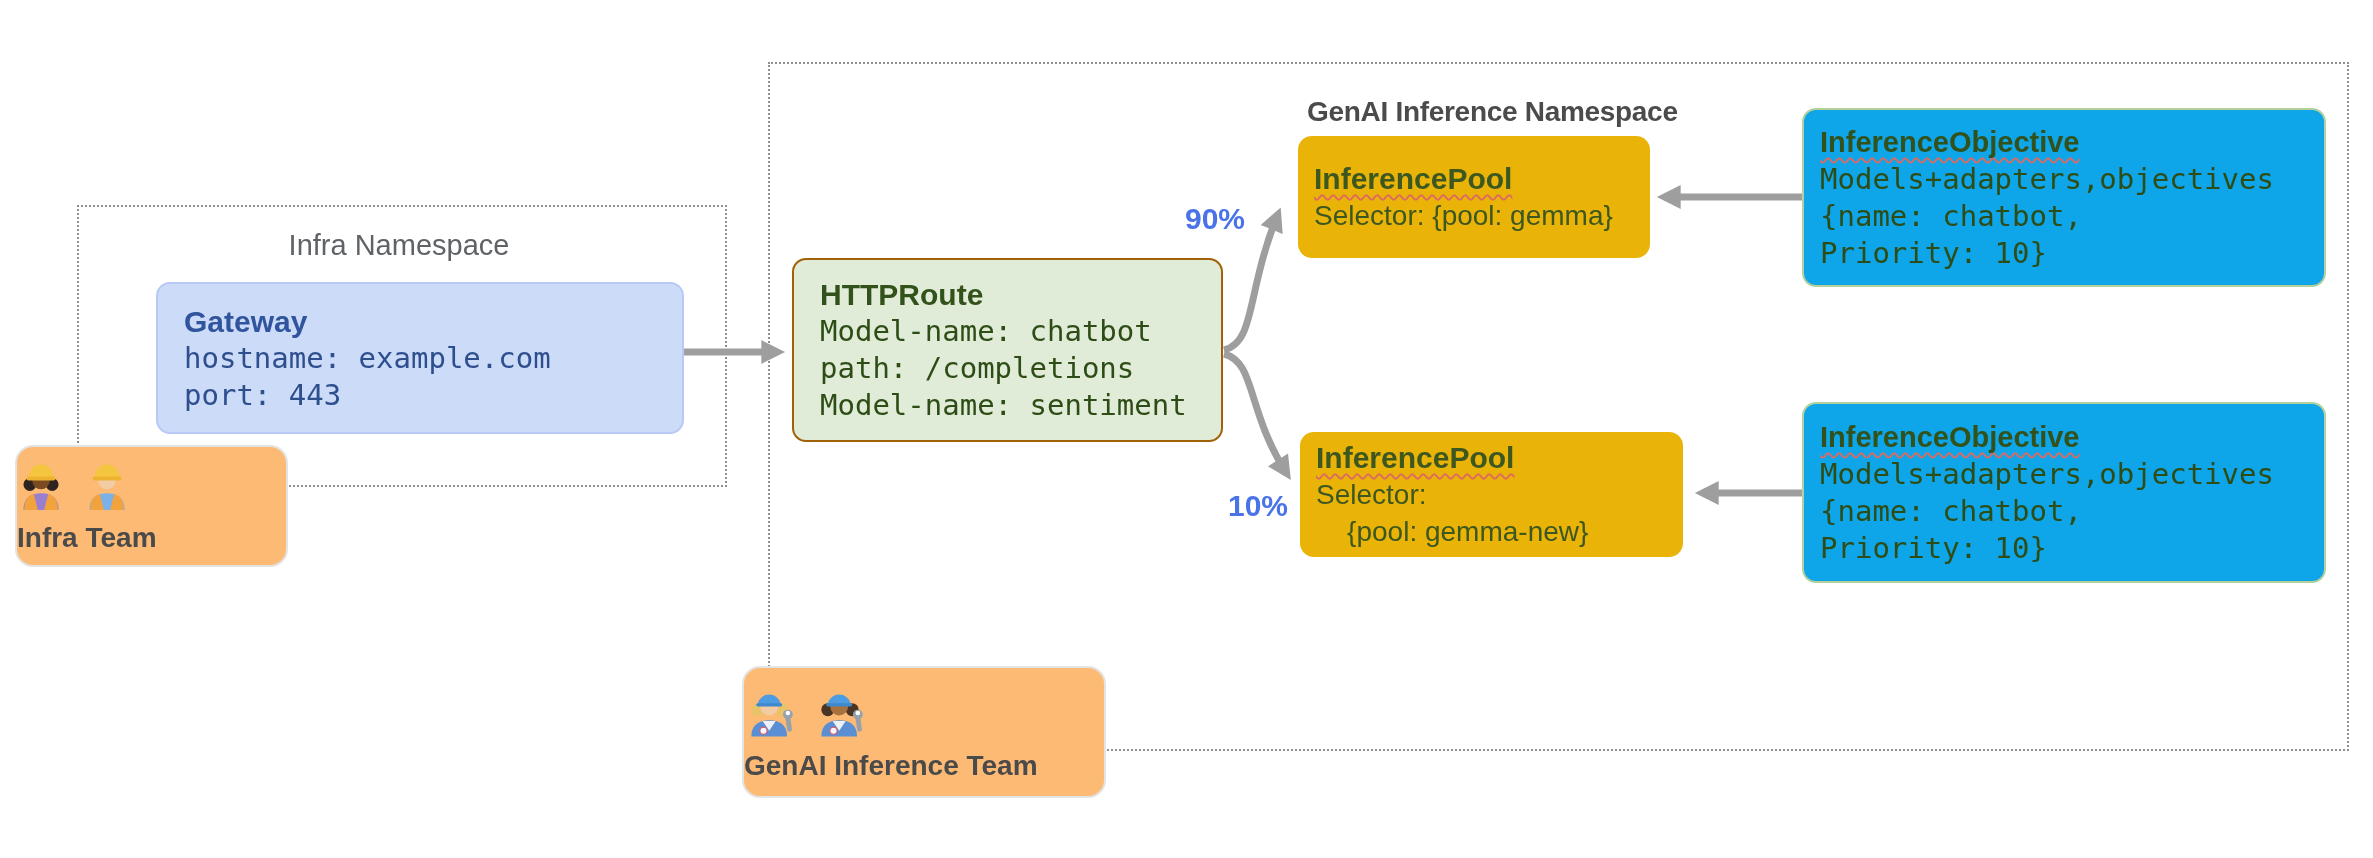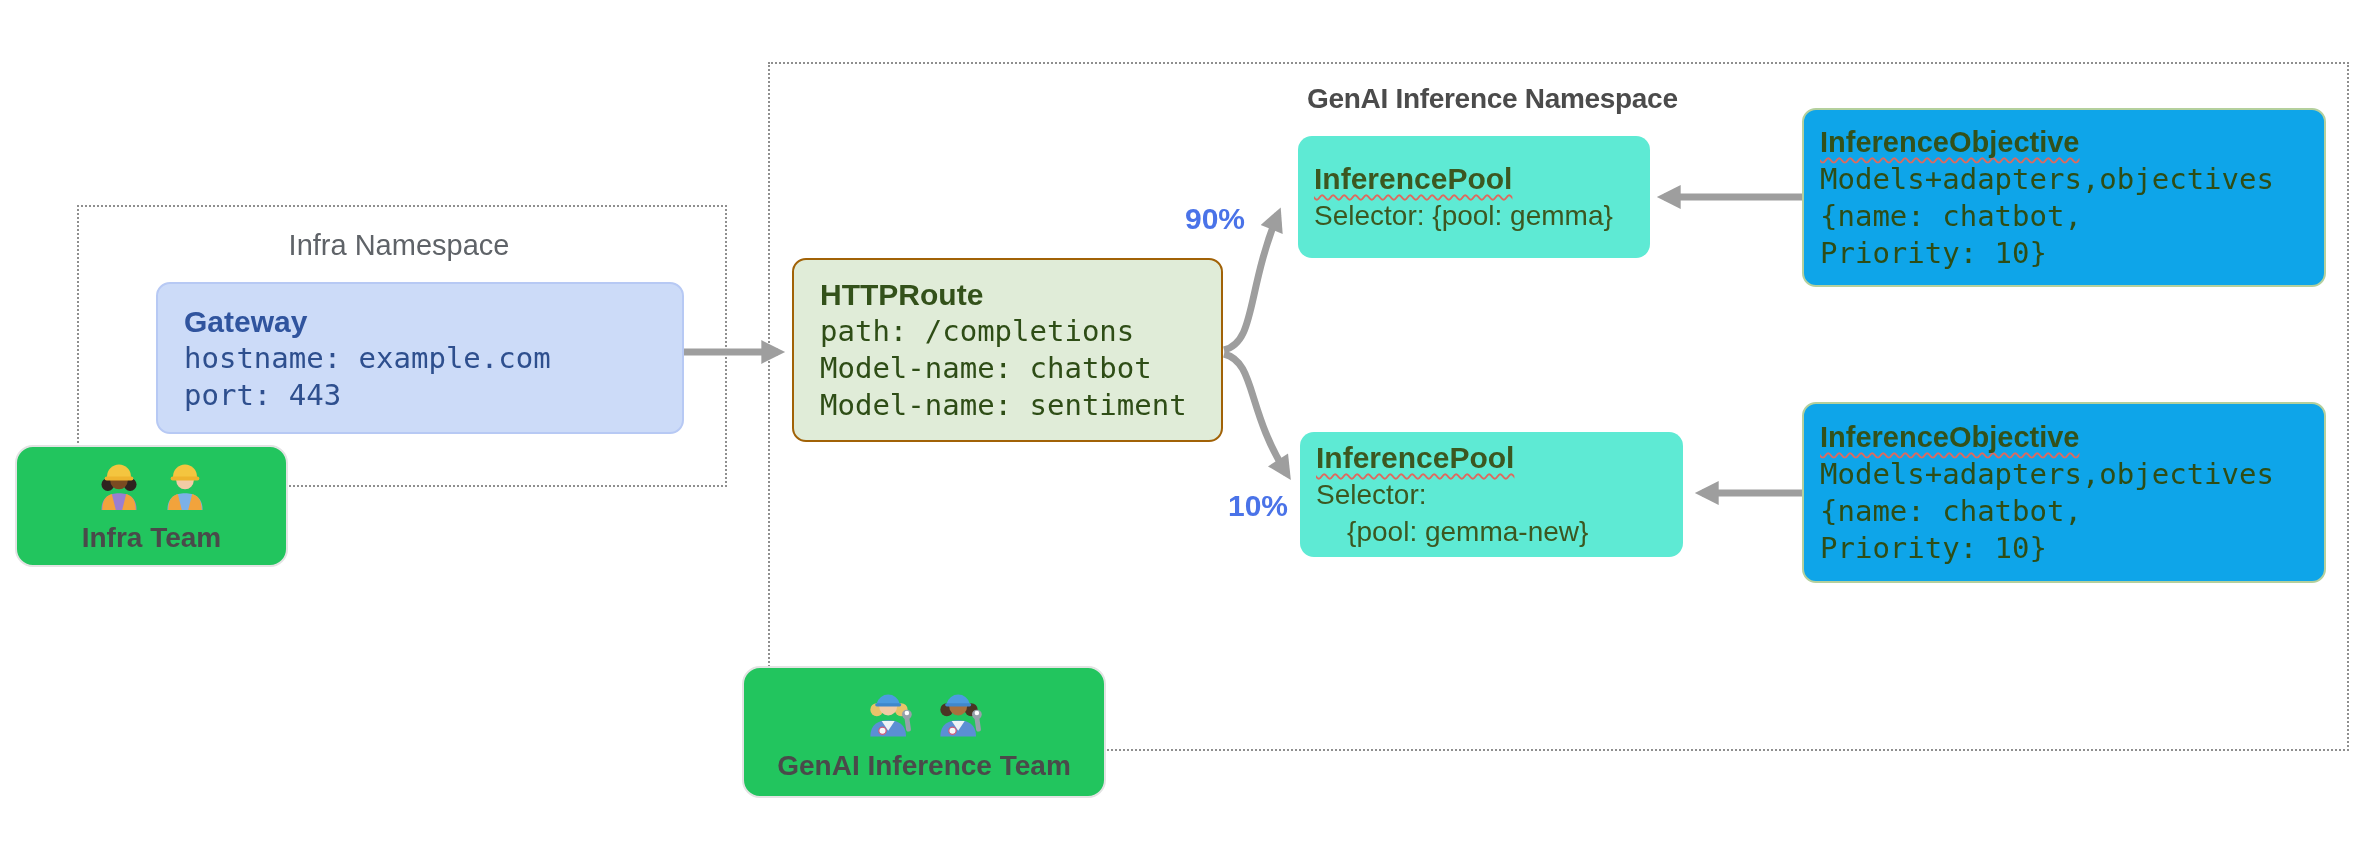--- a/index.html
+++ b/index.html
@@ -7,50 +7,50 @@
     position:relative;width:2373px;height:858px;background:#ffffff;overflow:hidden;
     font-family:"Liberation Sans",sans-serif;
   }
   
   .namespace{
     position:absolute;border:2px dotted #8f8f8f;background:transparent;z-index:0;
   }
   .ns-label{
     position:absolute;color:#5f6368;font-size:29px;z-index:1;white-space:nowrap;
   }
-  .ns-label.bold{font-weight:700;color:#4b4b4b;font-size:28px;letter-spacing:-0.3px;}
+  .ns-label.bold{font-weight:700;color:#4b4b4b;font-size:28px;letter-spacing:-0.3px;margin-top:13px;}
   
   .card{
     position:absolute;border-radius:14px;z-index:2;box-sizing:border-box;
     display:flex;flex-direction:column;justify-content:center;
   }
   .card .title{font-weight:700;font-size:30px;line-height:37px;white-space:pre;}
   .card .mono{font-family:"DejaVu Sans Mono",monospace;font-size:29px;line-height:37px;white-space:pre;}
   .card .sans{font-size:28px;line-height:37px;white-space:pre;}
   .squiggle{
     text-decoration-line:underline;text-decoration-style:wavy;
     text-decoration-color:#dd6a5f;text-decoration-thickness:1.5px;
     text-underline-offset:5px;text-decoration-skip-ink:none;
     align-self:flex-start;
   }
   .gateway{left:156px;top:282px;width:528px;height:152px;background:#ccdbf8;border:2px solid #b7c9f4;padding:6px 26px;color:#2e4f8e;}
   .gateway .title{color:#30549e;}
   .httproute{left:792px;top:258px;width:431px;height:184px;background:#e0ecd8;border:2px solid #a16207;padding:6px 26px;color:#2e4d16;}
   .httproute .title{color:#33511a;}
-  .pool{background:#5eead4;color:#3c5720;padding:3px 16px;}
+  .pool{background:#eab308;color:#3c5720;padding:3px 16px;}
   .pool-top{left:1298px;top:136px;width:352px;height:122px;}
   .pool-bottom{left:1300px;top:432px;width:383px;height:125px;}
   .objective{background:#0ea5e9;border:2px solid #b4d09d;padding:8px 16px;color:#2e4d16;}
   .objective .title{font-size:29px;color:#33511a;}
   .objective-top{left:1802px;top:108px;width:524px;height:179px;}
   .objective-bottom{left:1802px;top:402px;width:524px;height:181px;}
   
   .team{
-    position:absolute;background:#22c55e;border:2px solid #e3e3e3;border-radius:18px;z-index:3;
-    box-sizing:border-box;display:flex;flex-direction:column;align-items:center;justify-content:center;
+    position:absolute;background:#fdba74;border:2px solid #e3e3e3;border-radius:18px;z-index:3;
+    box-sizing:border-box;display:flex;flex-direction:column;align-items:flex-start;justify-content:center;
     gap:8px;
   }
   .team .label{font-weight:700;font-size:28px;color:#4a4a4a;white-space:nowrap;}
   .team .icons{display:flex;gap:18px;align-items:flex-end;}
   .infra-team{left:15px;top:445px;width:273px;height:122px;}
   .genai-team{left:742px;top:666px;width:364px;height:132px;}
   
   .pct{position:absolute;font-weight:700;font-size:30px;color:#4a73e8;z-index:2;white-space:nowrap;}
   .pct-90{left:1185px;top:202px;}
   .pct-10{left:1228px;top:489px;}
@@ -82,22 +82,22 @@
   </svg>
 
   <div class="card gateway">
     <div class="title">Gateway</div>
     <div class="mono">hostname: example.com</div>
     <div class="mono">port: 443</div>
   </div>
 
   <div class="card httproute">
     <div class="title">HTTPRoute</div>
+    <div class="mono">Model-name: chatbot</div>
     <div class="mono">path: /completions</div>
-    <div class="mono">Model-name: chatbot</div>
     <div class="mono">Model-name: sentiment</div>
   </div>
 
   <div class="pct pct-90">90%</div>
   <div class="pct pct-10">10%</div>
 
   <div class="card pool pool-top">
     <div class="title squiggle">InferencePool</div>
     <div class="sans">Selector: {pool: gemma}</div>
   </div>

